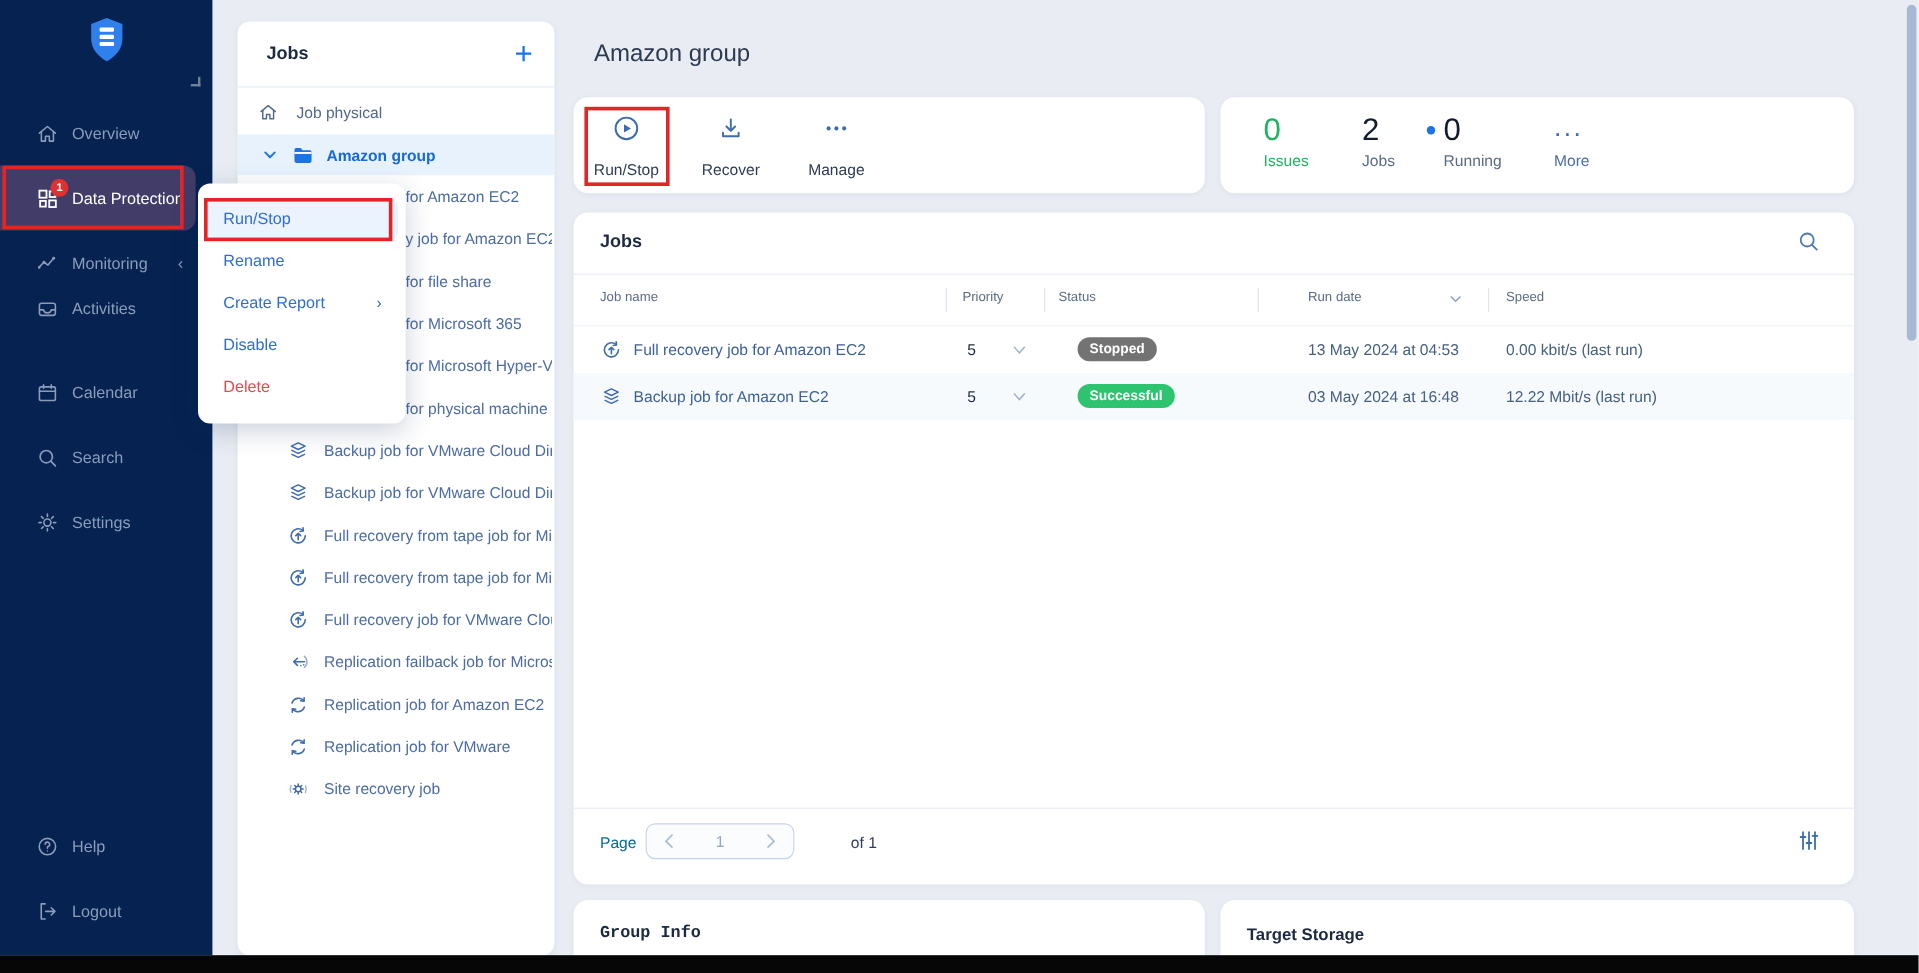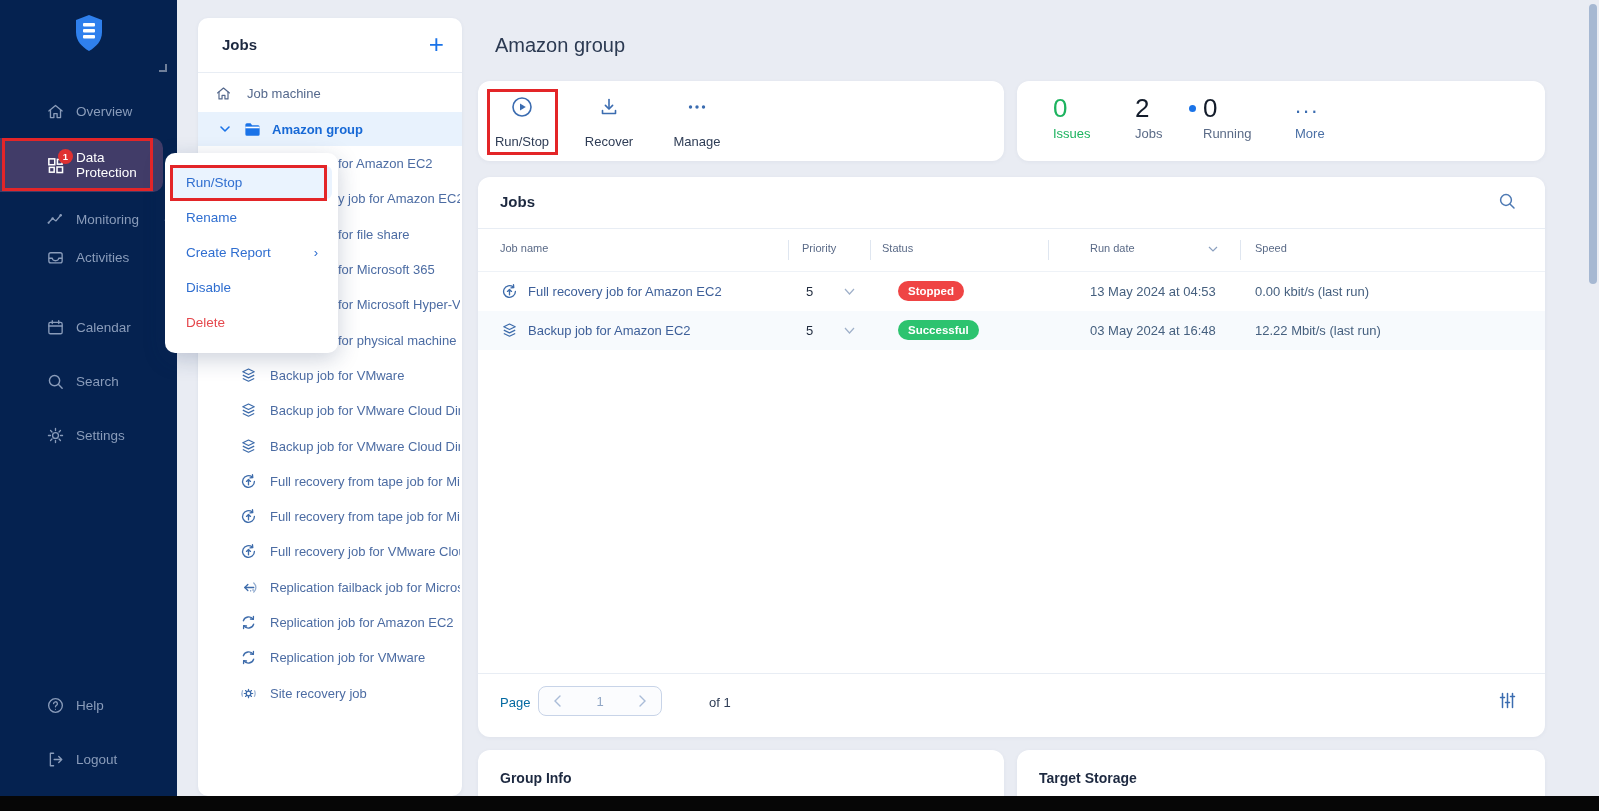--- a/index.html
+++ b/index.html
@@ -3,21 +3,21 @@
 <meta charset="utf-8">
 <style>
   * { margin:0; padding:0; box-sizing:border-box; }
   html,body { width:1599px; height:811px; font-family:"Liberation Sans", sans-serif; }
   #app { position:relative; width:1599px; height:811px; background:#e9ecf3; overflow:hidden; }
 
   
   #sidebar { position:absolute; left:0; top:0; width:177px; height:796px; background:#052250; z-index:20; }
   .logo { position:absolute; left:74px; top:14px; width:30px; height:38px; }
   .collapse-handle { position:absolute; right:10px; top:64px; width:8px; height:8px; border-left:2px solid #8a97ad; border-top:2px solid #8a97ad; transform:rotate(180deg); opacity:.8; }
-  .nav-item { position:absolute; left:0; width:177px; height:54px; display:flex; align-items:center; gap:11px; padding-left:46px; color:#8a9cba; font-size:13.5px; cursor:pointer; }
+  .nav-item { position:absolute; left:0; width:177px; height:54px; display:flex; align-items:center; gap:11px; padding-left:30px; color:#8a9cba; font-size:13.5px; cursor:pointer; }
   .nav-item svg { width:19px; height:19px; flex:0 0 auto; }
   .nav-item.active { left:0; width:163px; background:#413c68; color:#ffffff; border-radius:0 10px 10px 0; }
   .nav-icon-wrap { position:relative; width:19px; height:19px; }
   .nav-badge { position:absolute; top:-7px; right:-8px; min-width:15px; height:15px; border-radius:8px; background:#e03131; color:#fff; font-size:9.5px; font-weight:bold; display:flex; align-items:center; justify-content:center; padding:0 3px; }
   .nav-chevron { margin-left:14px; font-size:14px; color:#8a9cba; }
 
   
   .red-box { position:absolute; border:3px solid #e32528; z-index:60; pointer-events:none; }
 
   
@@ -77,36 +77,36 @@
   .sort-chev { position:absolute; top:17px; width:10px; height:7px; color:#8ba0bf; cursor:pointer; }
   .thead-sep { position:absolute; left:0; top:94px; width:100%; height:1px; background:#eef2f7; }
   .trow { position:absolute; left:0; width:100%; height:39px; cursor:pointer; }
   .trow.alt { background:#f7fafd; }
   .trow .job-ic { position:absolute; left:22px; top:10px; width:19px; height:19px; color:#3e6cab; }
   .trow .job-ic svg { width:19px; height:19px; }
   .cell-name { position:absolute; left:50px; top:12px; font-size:13px; color:#3d5f99; white-space:nowrap; }
   .cell-pri { position:absolute; left:328px; top:12px; font-size:13px; color:#1f2a3d; }
   .pri-chev { position:absolute; left:366px; top:16px; width:11px; height:8px; color:#9fb0c9; cursor:pointer; }
   .cell-badge { position:absolute; left:420px; top:9px; height:20px; border-radius:10px; color:#fff; font-size:11.5px; font-weight:bold; display:flex; align-items:center; padding:0 10px; }
-  .badge-stopped { background:#ef4444; }
+  .badge-stopped { background:#737373; }
   .badge-successful { background:#2dc36f; }
   .cell-date { position:absolute; left:612px; top:12px; font-size:13px; color:#46607f; }
   .cell-speed { position:absolute; left:777px; top:12px; font-size:13px; color:#46607f; }
   .tc-sep2 { position:absolute; left:0; top:496px; width:100%; height:1px; background:#e8edf4; }
   .pager { position:absolute; left:0; top:497px; width:100%; height:63px; }
   .pg-label { position:absolute; left:22px; top:21px; font-size:13px; color:#0369a1; }
   .pg-pill { position:absolute; left:60px; top:12px; width:124px; height:30px; border:1px solid #c8d4e8; border-radius:8px; background:#fbfcfe; }
   .pg-prev, .pg-next { position:absolute; top:8px; width:12px; height:12px; color:#a9bcd8; cursor:pointer; }
   .pg-prev { left:12px; } .pg-next { right:12px; }
   .pg-cur { position:absolute; left:0; right:0; top:7px; text-align:center; font-size:13px; color:#8fa5c5; }
   .pg-of { position:absolute; left:195px; top:21px; font-size:13px; color:#2e3c55;margin-left:36px; }
   .pg-settings { position:absolute; right:28px; top:17px; width:19px; height:19px; color:#3b6cb0; cursor:pointer; }
 
   
-  #group-info-card { left:478px; top:750px; width:526px; height:61px; border-radius:12px 12px 0 0; }
+  #group-info-card { left:478px; top:750px; width:526px; height:61px; border-radius:12px 12px 0 0;font-family:Liberation Mono, monospace; }
   #target-storage-card { left:1017px; top:750px; width:528px; height:61px; border-radius:12px 12px 0 0; }
   .bc-title { position:absolute; left:22px; top:20px; font-size:14px; font-weight:bold; color:#1d2940; }
 
   
   #scrollbar-thumb { position:absolute; right:2px; top:4px; width:8px; height:280px; border-radius:4px; background:#a6b8d2; z-index:30; cursor:pointer; }
   #bottom-bar { position:absolute; left:0; top:796px; width:1599px; height:15px; background:#060606; z-index:70; }
 </style>
 </head>
 <body>
 
@@ -224,21 +224,21 @@
       <span class="jp-title">Jobs</span>
       <span class="jp-add">+</span>
     </div>
     <div class="jp-sep"></div>
 
     <div class="jp-overview">
       <svg viewBox="0 0 20 20" fill="none" stroke="#54688c" stroke-width="1.4" stroke-linecap="round" stroke-linejoin="round">
           <path d="M3 9.4 10 3.6 17 9.4"></path>
           <path d="M4.7 8.2 V16.4 H8.3 V12.2 H11.7 V16.4 H15.3 V8.2"></path>
         </svg>
-      <span>Job machine</span>
+      <span>Job physical</span>
     </div>
 
     <div class="jp-group">
       <svg class="chev" viewBox="0 0 14 14" fill="none" stroke="#1a73e8" stroke-width="1.6" stroke-linecap="round" stroke-linejoin="round">
           <path d="M3 5 l4 4 4-4"></path>
         </svg>
       <svg class="folder" viewBox="0 0 20 20">
           <path d="M2.5 5 a1.6 1.6 0 0 1 1.6-1.6 h3.9 l1.6 2 h6.3 a1.6 1.6 0 0 1 1.6 1.6 v8 a1.6 1.6 0 0 1-1.6 1.6 H4.1 a1.6 1.6 0 0 1-1.6-1.6 Z" fill="#1a73e8"></path>
           <rect x="2.5" y="7" width="15" height="1.7" fill="#fff"></rect>
         </svg>
@@ -288,27 +288,20 @@
       </div>
 
       <div class="tree-item">
         <span class="tree-icon"><svg viewBox="0 0 20 20" fill="none" stroke="currentColor" stroke-width="1.3" stroke-linejoin="round">
               <path d="M10 3.2 16 6.1 10 9 4 6.1 Z"></path>
               <path d="M4 9.6 l6 2.9 6-2.9 M4 13.1 l6 2.9 6-2.9"></path>
             </svg></span>
         <span class="tree-label">Backup job for physical machine</span>
       </div>
 
-      <div class="tree-item">
-        <span class="tree-icon"><svg viewBox="0 0 20 20" fill="none" stroke="currentColor" stroke-width="1.3" stroke-linejoin="round">
-              <path d="M10 3.2 16 6.1 10 9 4 6.1 Z"></path>
-              <path d="M4 9.6 l6 2.9 6-2.9 M4 13.1 l6 2.9 6-2.9"></path>
-            </svg></span>
-        <span class="tree-label">Backup job for VMware</span>
-      </div>
 
       <div class="tree-item">
         <span class="tree-icon"><svg viewBox="0 0 20 20" fill="none" stroke="currentColor" stroke-width="1.3" stroke-linejoin="round">
               <path d="M10 3.2 16 6.1 10 9 4 6.1 Z"></path>
               <path d="M4 9.6 l6 2.9 6-2.9 M4 13.1 l6 2.9 6-2.9"></path>
             </svg></span>
         <span class="tree-label">Backup job for VMware Cloud Direc</span>
       </div>
 
       <div class="tree-item">

